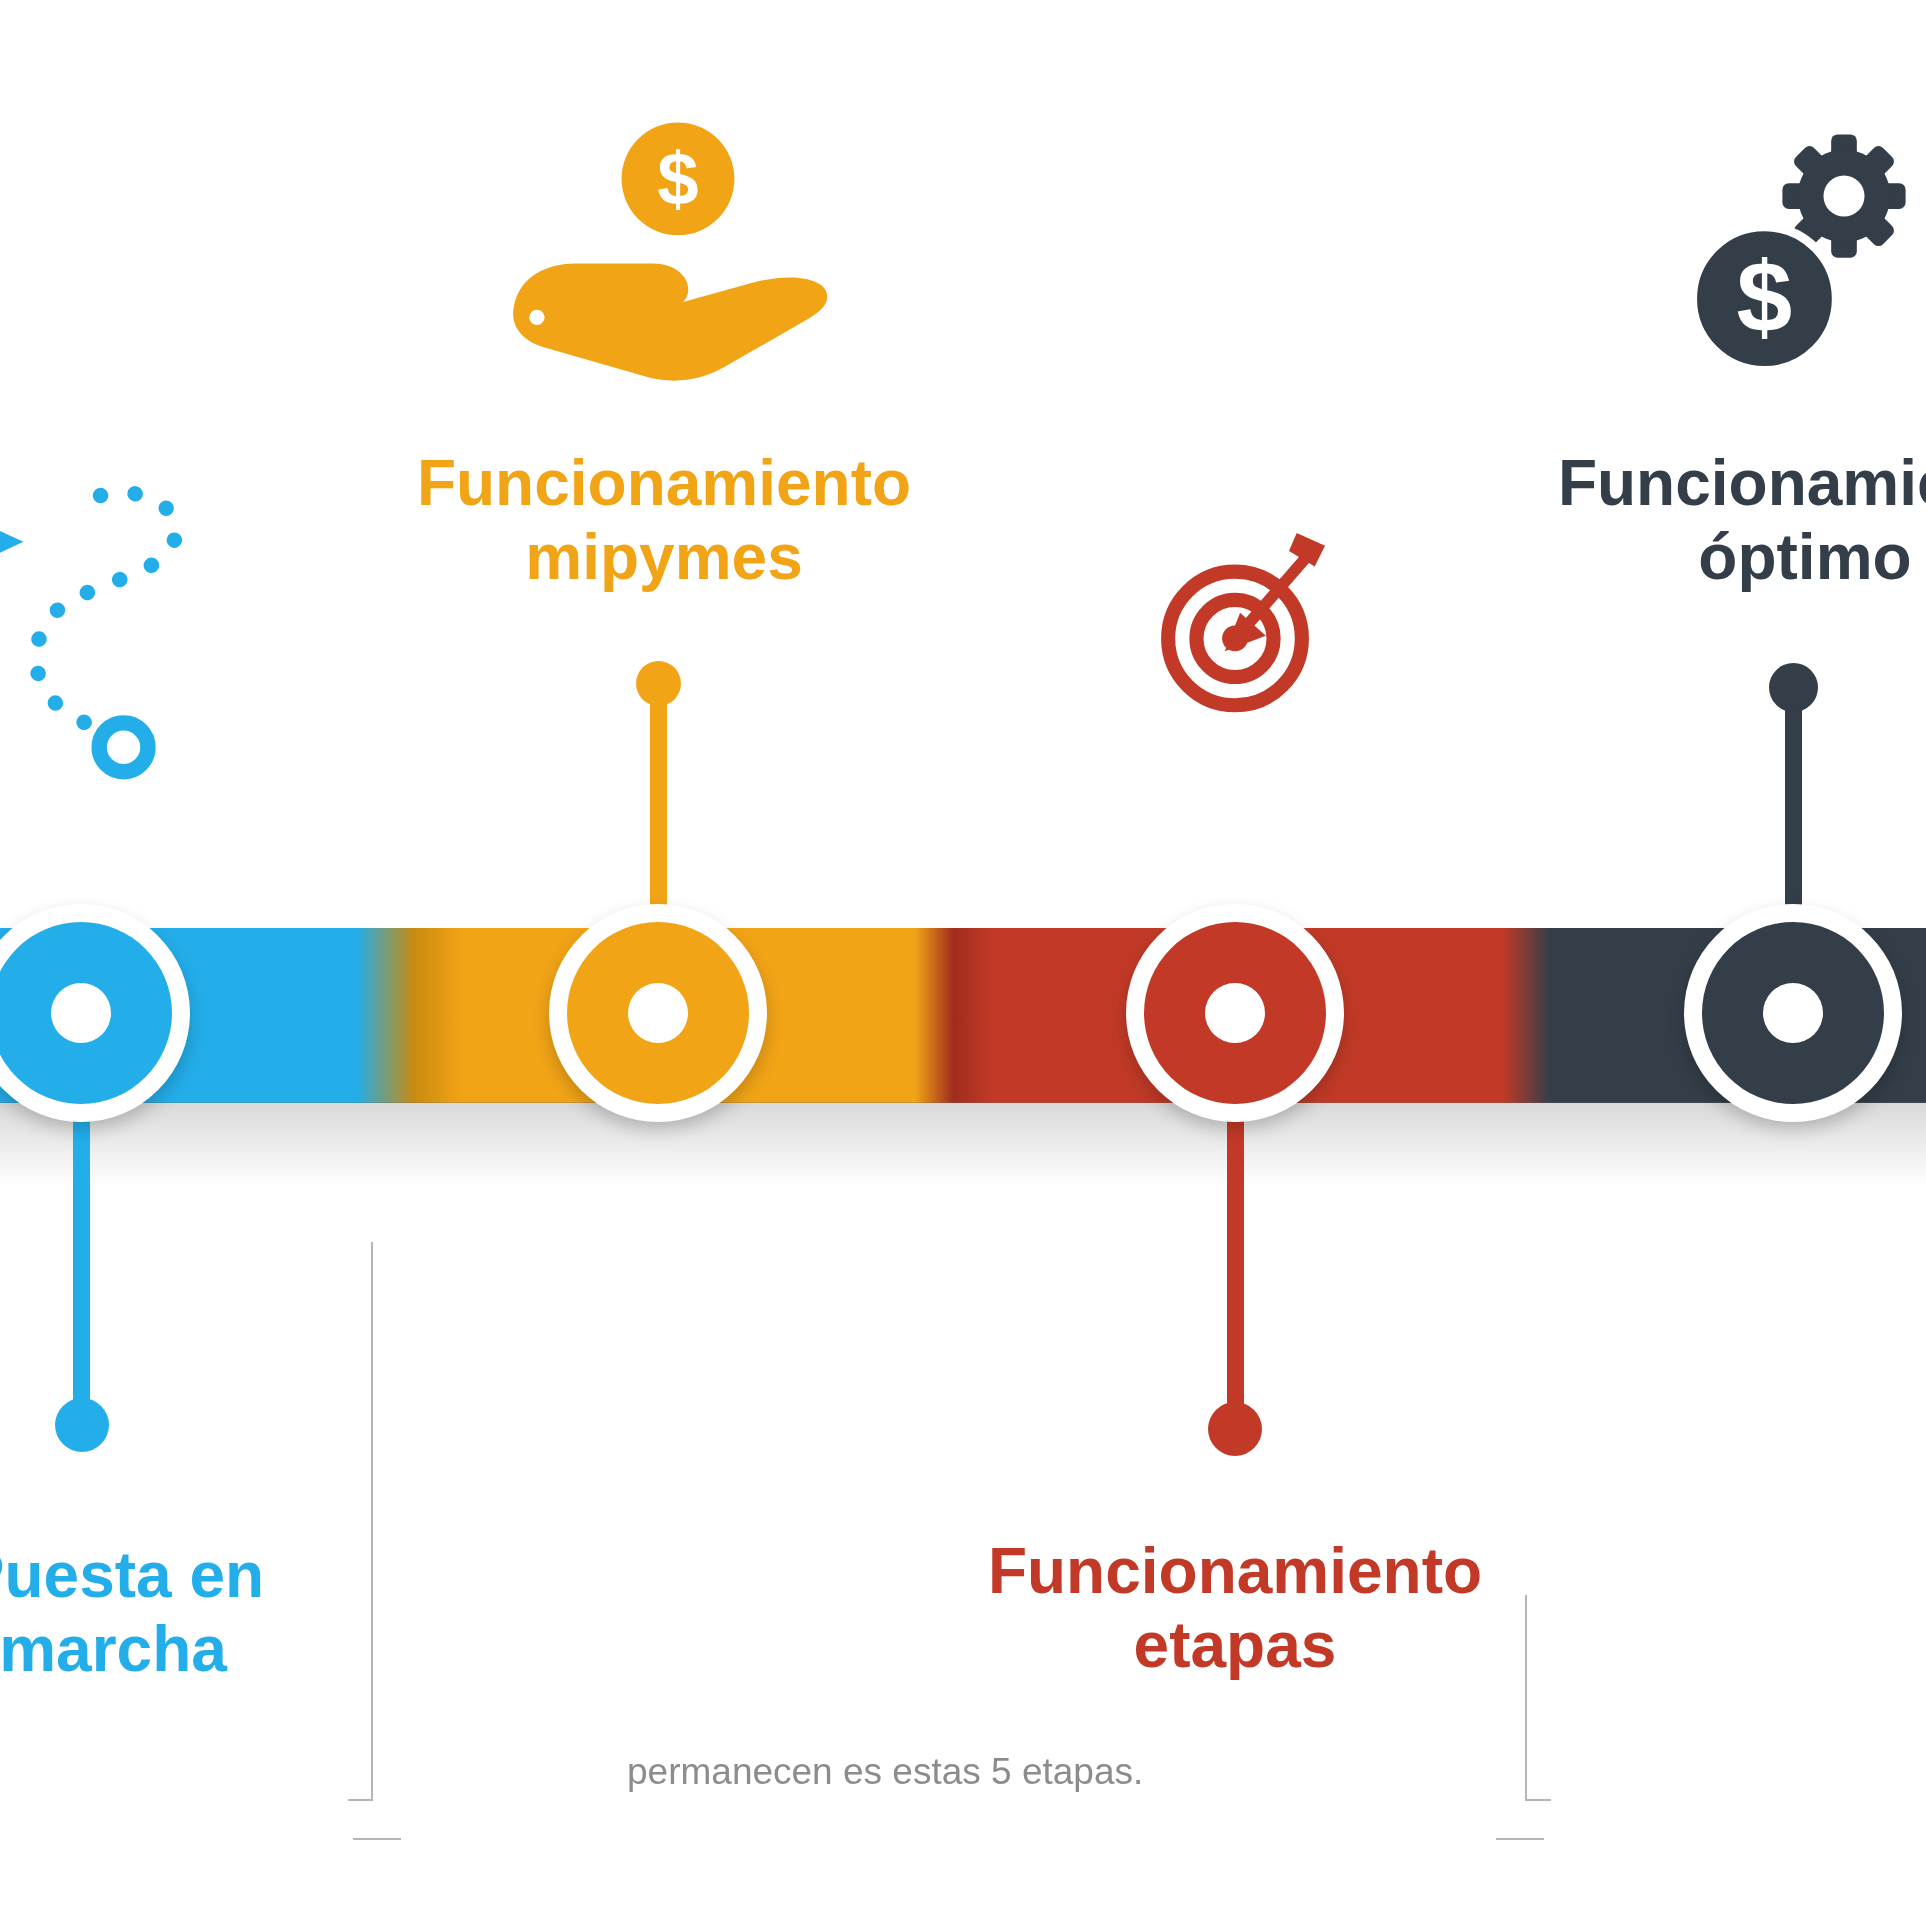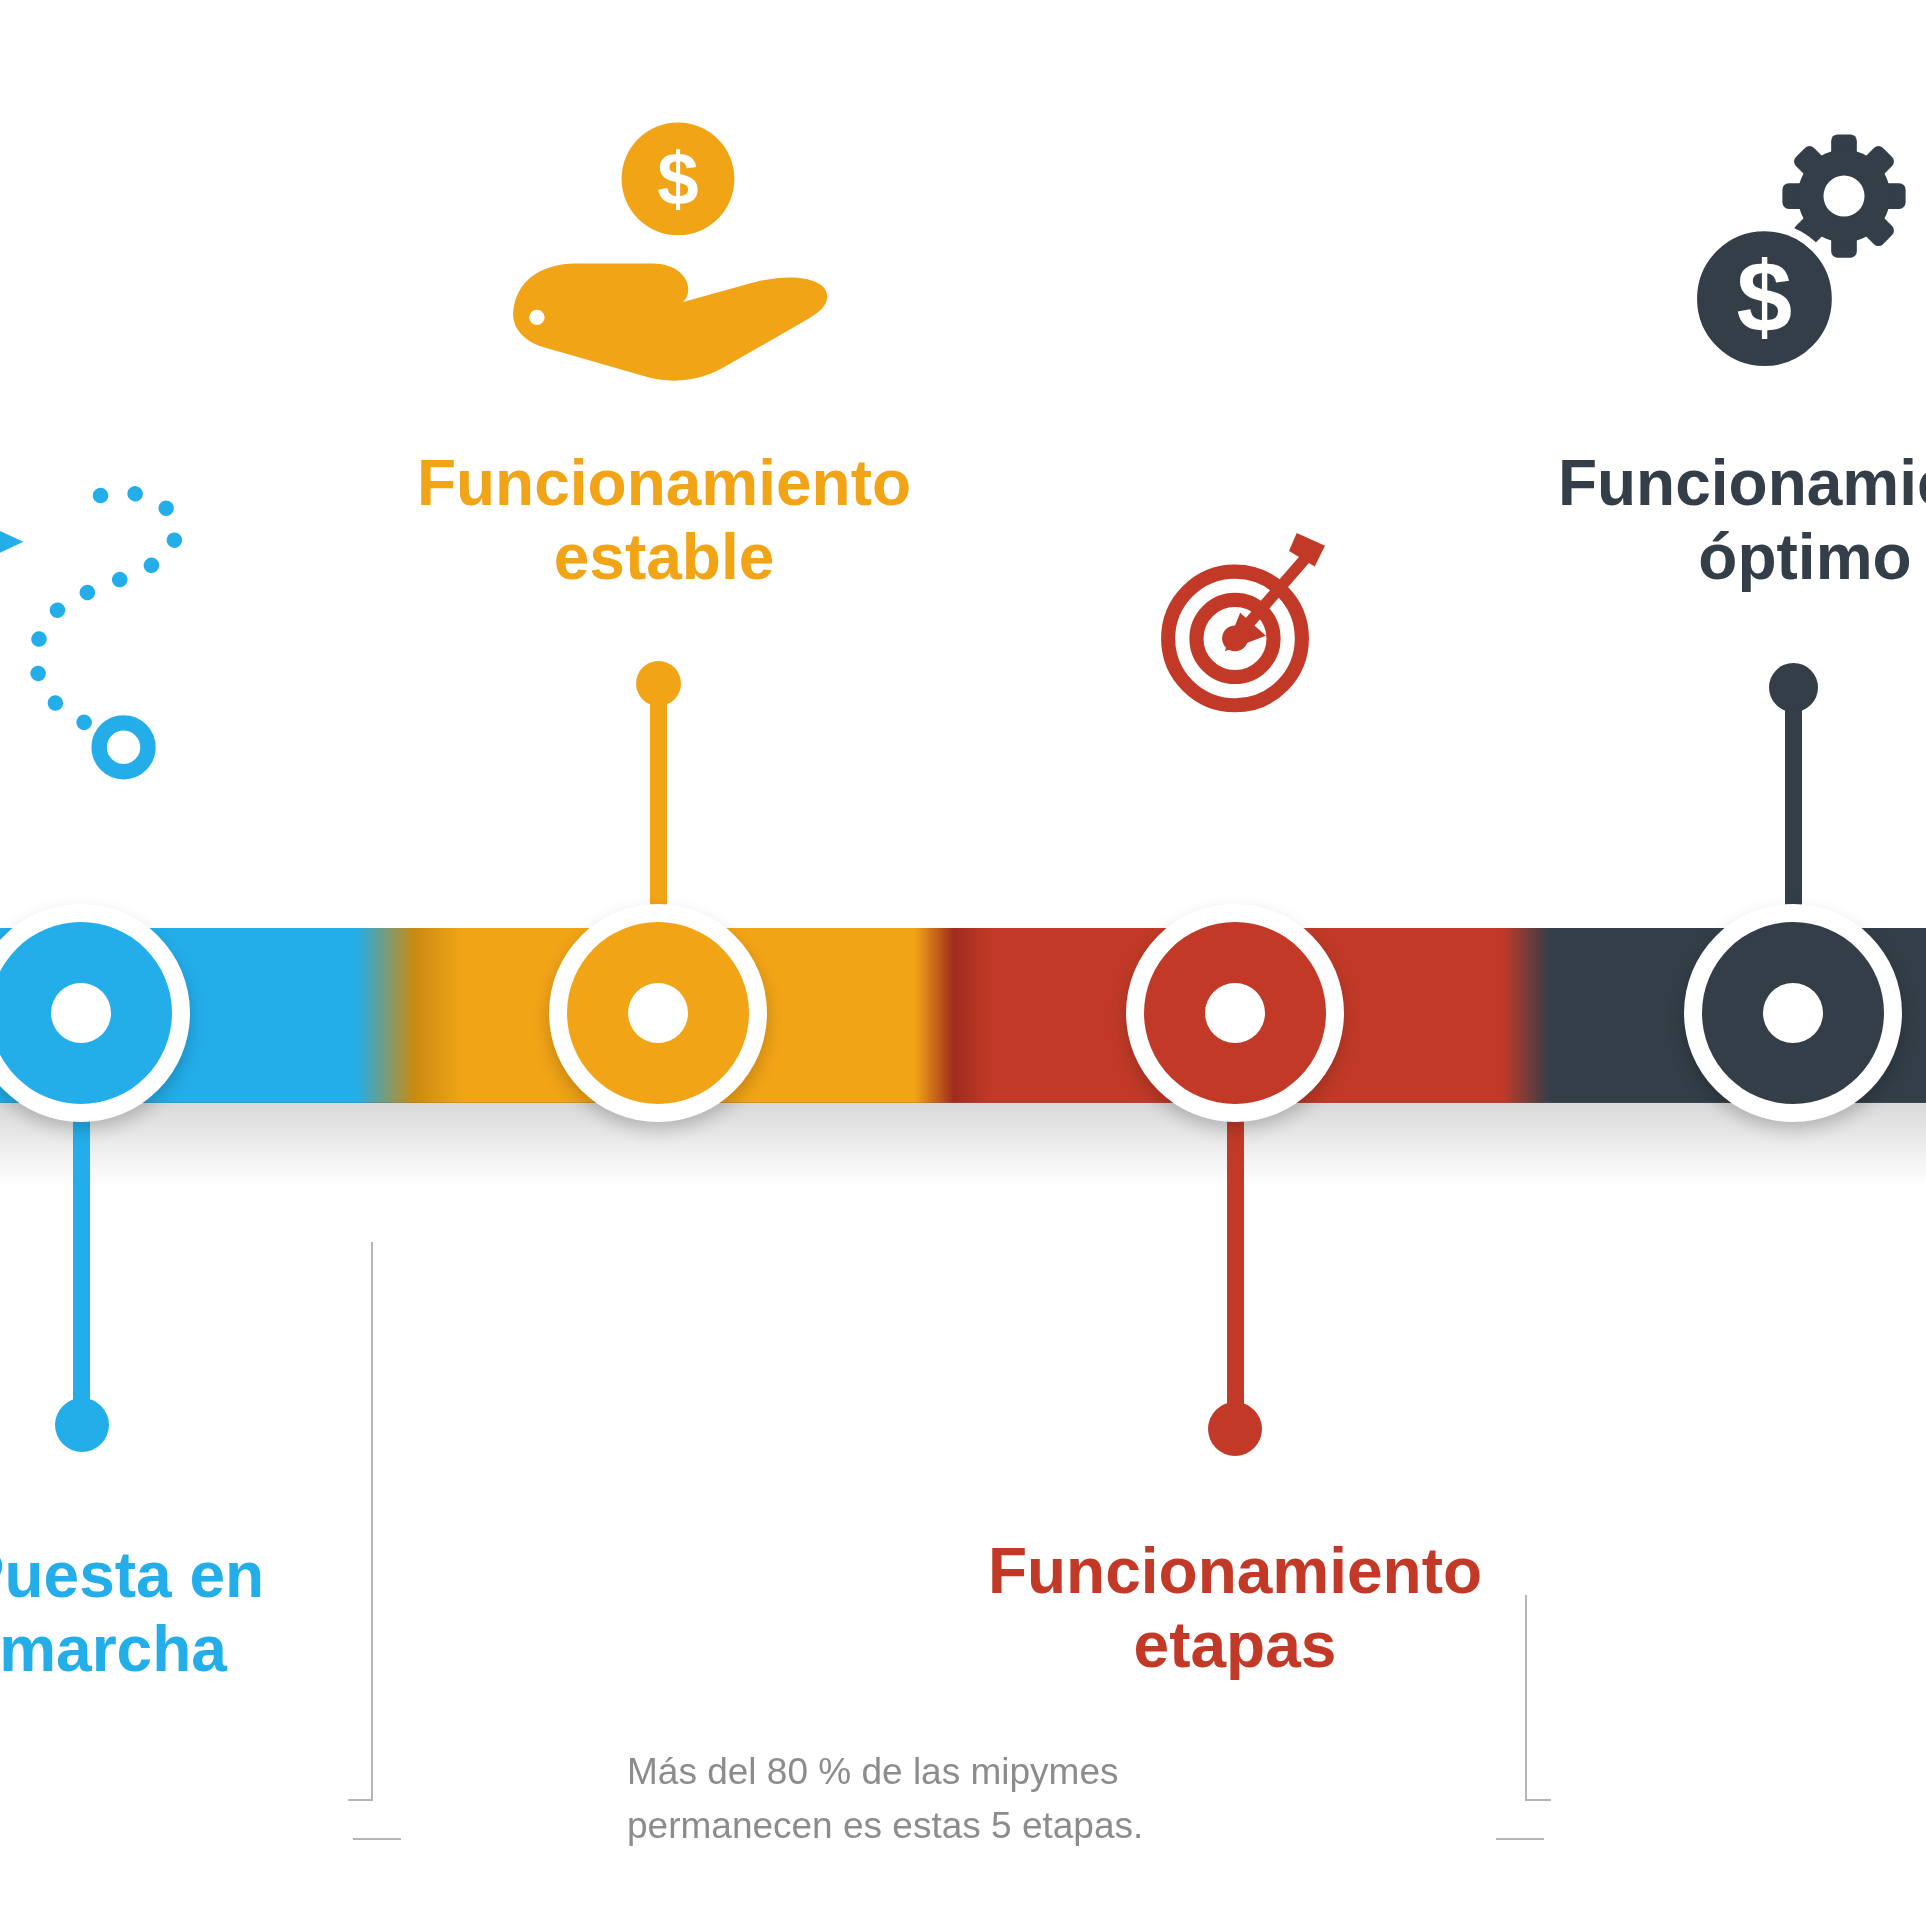--- a/index.html
+++ b/index.html
@@ -123,21 +123,21 @@
       </div>
   </div>
   <div class="abs node" style="left:1684px;top:904px;">
     <div class="ring bg-dark">
         <div class="hole"></div>
       </div>
   </div>
 
   <div class="abs stage-label c-orange" style="left:279px;top:446px;">
     <div>Funcionamiento</div>
-    <div>estable</div>
+    <div>mipymes</div>
   </div>
 
   <div class="abs stage-label c-dark" style="left:1420px;top:446px;">
     <div>Funcionamiento</div>
     <div>óptimo</div>
   </div>
 
   <div class="abs stage-label c-blue" style="left:-272px;top:1538px;">
     <div>Puesta en</div>
     <div>marcha</div>
@@ -150,18 +150,17 @@
 
   <div class="abs bracket" style="left:371px;top:1242px;width:1.9px;height:559px;"></div>
   <div class="abs bracket" style="left:348px;top:1799px;width:25px;height:1.9px;"></div>
   <div class="abs bracket" style="left:353px;top:1838px;width:48px;height:1.9px;"></div>
 
   <div class="abs bracket" style="left:1525px;top:1595px;width:1.9px;height:205px;"></div>
   <div class="abs bracket" style="left:1525px;top:1799px;width:26px;height:1.9px;"></div>
   <div class="abs bracket" style="left:1496px;top:1838px;width:48px;height:1.9px;"></div>
 
   <div class="abs caption" style="left:627px;top:1745px;">
-    <div>Más del 80 % de las mipymes</div>
     <div>permanecen es estas 5 etapas.</div>
   </div>
 
 </div>
 
 
 </body></html>

